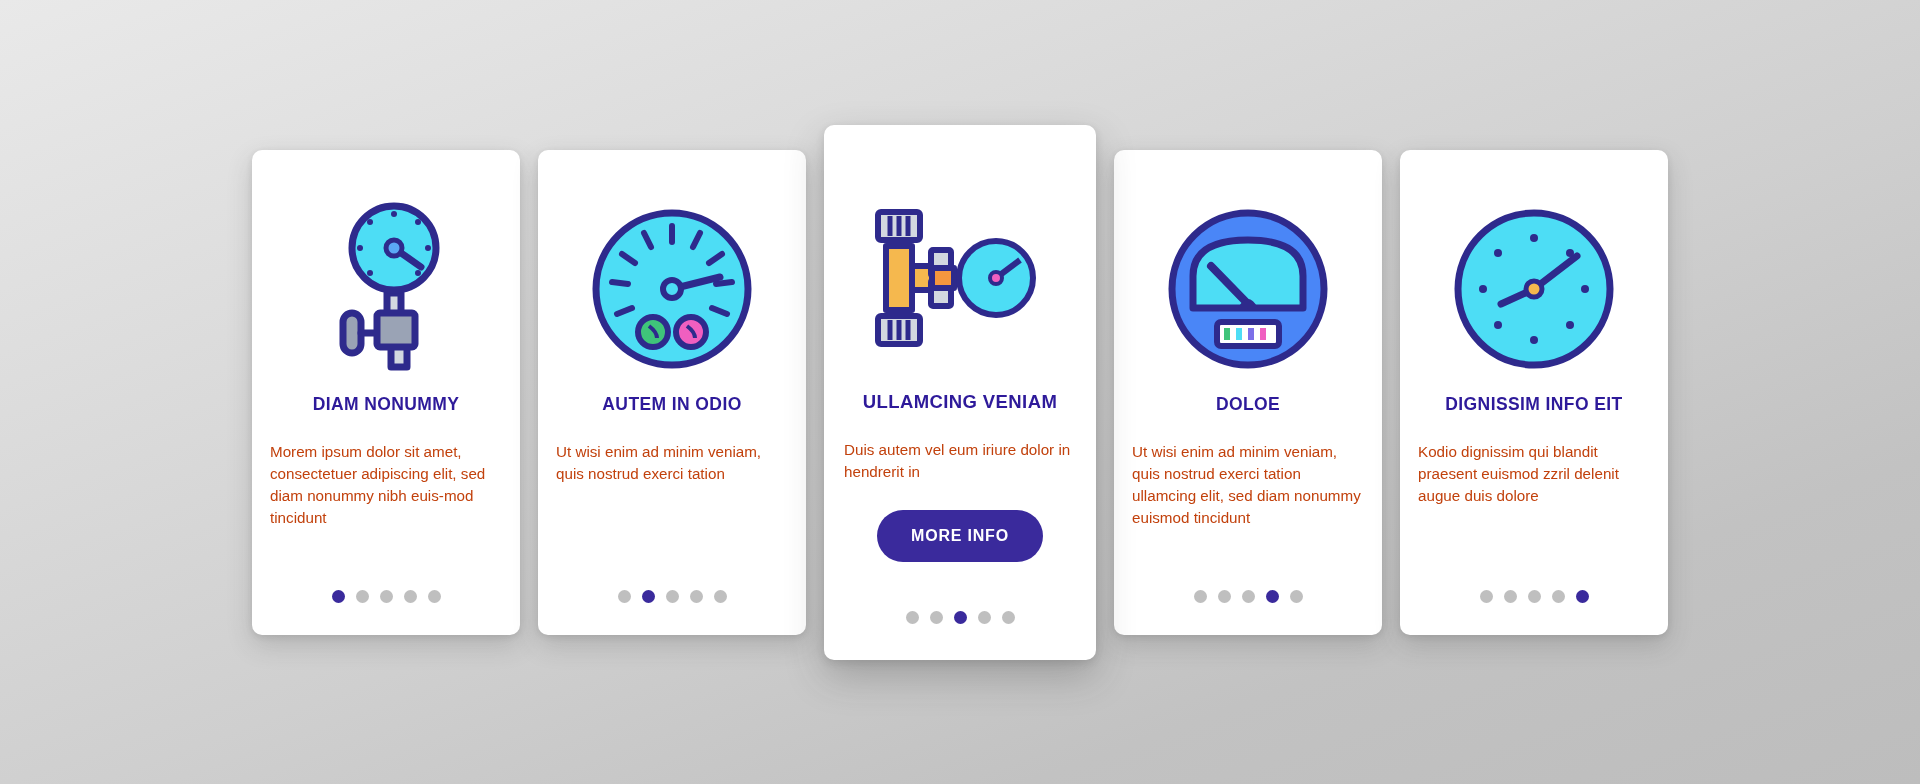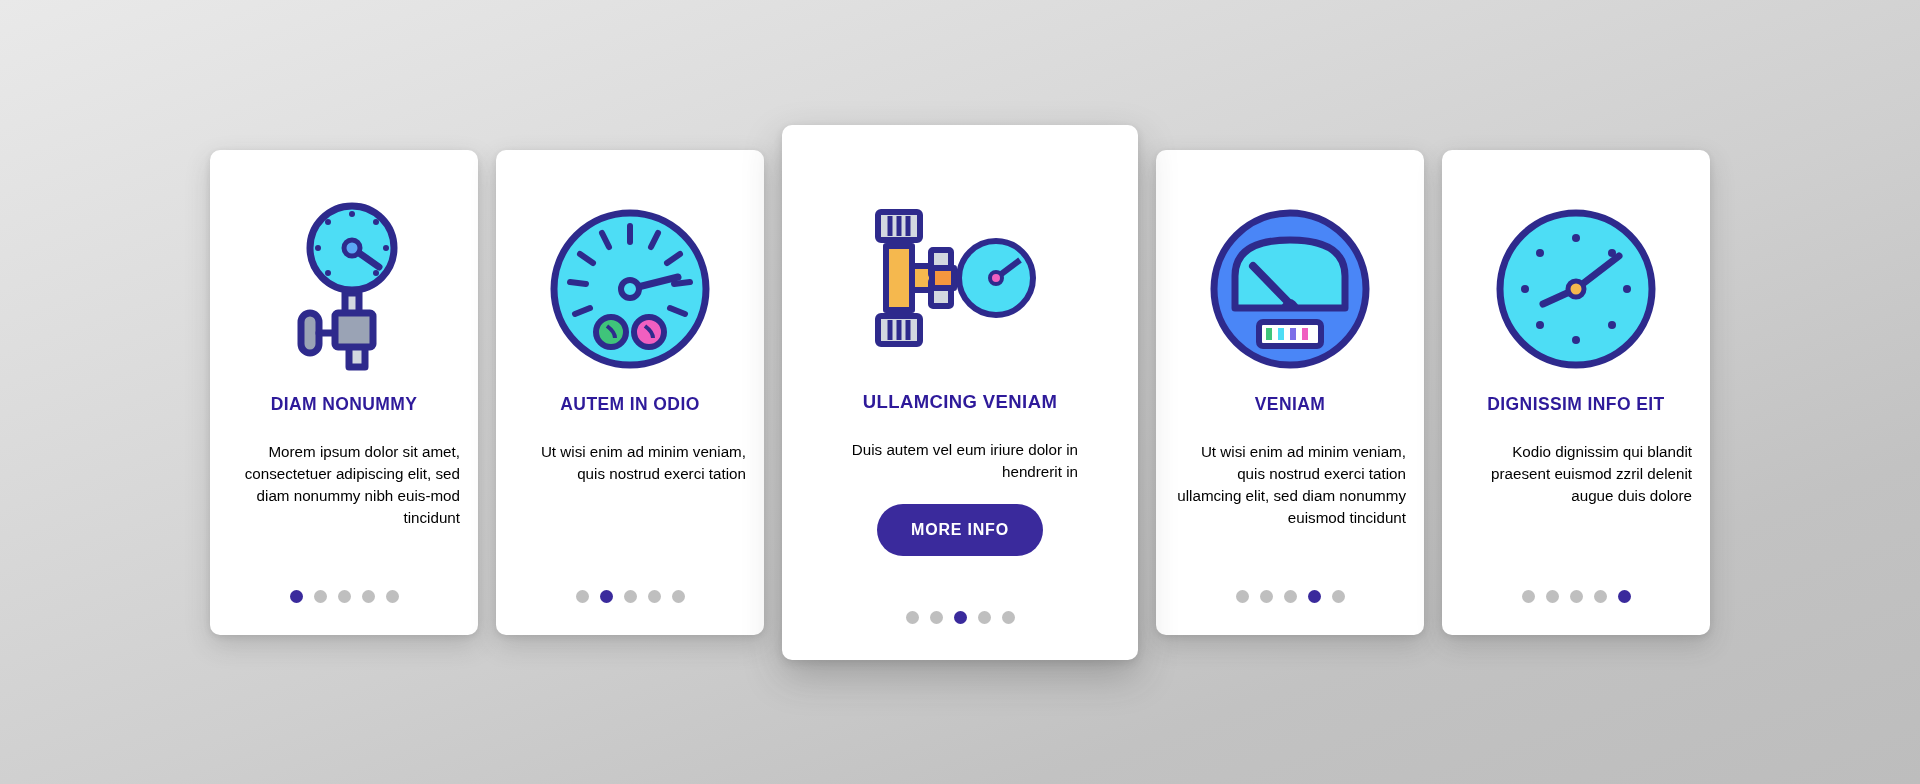--- a/index.html
+++ b/index.html
@@ -19,21 +19,21 @@
     background:#fff;
     border-radius:10px;
     width:268px;
     height:485px;
     box-shadow: 0 10px 26px rgba(60,60,60,0.20), 0 2px 6px rgba(60,60,60,0.12);
     display:flex; flex-direction:column; align-items:center;
     padding: 34px 18px 22px 18px;
     flex: 0 0 auto;
   }
   .card.featured {
-    width:356px;
+    width:272px;
     height:535px;
     padding: 40px 20px 26px 20px;
     box-shadow: 0 16px 38px rgba(50,50,50,0.28), 0 3px 8px rgba(50,50,50,0.14);
     z-index:5;
   }
   .icon-wrap {
     height: 210px;
     display:flex; align-items:center; justify-content:center;
     width:100%;
   }
@@ -44,27 +44,27 @@
     letter-spacing:0.4px;
     color:#2E1A9A;
     text-align:center;
     line-height:1.2;
   }
   .card.featured .card-title { font-size:18.5px; }
   .card-body {
     margin-top: 26px;
     font-size:15.2px;
     line-height:1.45;
-    color:#000000;
-    text-align:right;
+    color:#c2410c;
+    text-align:left;
     max-width: 232px;
   }
   .card.featured .card-body { max-width:236px; }
   .more-btn {
-    margin-top: 21px;
+    margin-top: 27px;
     background:#3A2A9C;
     color:#fff;
     border:none;
     border-radius: 28px;
     font-weight:bold;
     font-size:16px;
     letter-spacing:0.8px;
     padding: 17px 34px;
     cursor:pointer;
     font-family: "Liberation Sans", sans-serif;
@@ -209,21 +209,21 @@
           <rect x="54" y="118" width="62" height="24" rx="4" fill="#fff" stroke="#2E2A8C" stroke-width="6"></rect>
           <g stroke-width="6" stroke-linecap="butt">
             <line x1="64" y1="124" x2="64" y2="136" stroke="#3FC47A"></line>
             <line x1="76" y1="124" x2="76" y2="136" stroke="#4DDDF5"></line>
             <line x1="88" y1="124" x2="88" y2="136" stroke="#7C6FE8"></line>
             <line x1="100" y1="124" x2="100" y2="136" stroke="#F05FC0"></line>
           </g>
         </svg>
       </span>
     </div>
-    <div class="card-title">VENIAM</div>
+    <div class="card-title">DOLOE</div>
     <div class="card-body">Ut wisi enim ad minim veniam, quis nostrud exerci tation ullamcing elit, sed diam nonummy euismod tincidunt</div>
     <div class="dots">
       <span class="dot"></span>
       <span class="dot"></span>
       <span class="dot"></span>
       <span class="dot active"></span>
       <span class="dot"></span>
     </div>
   </div>
 

